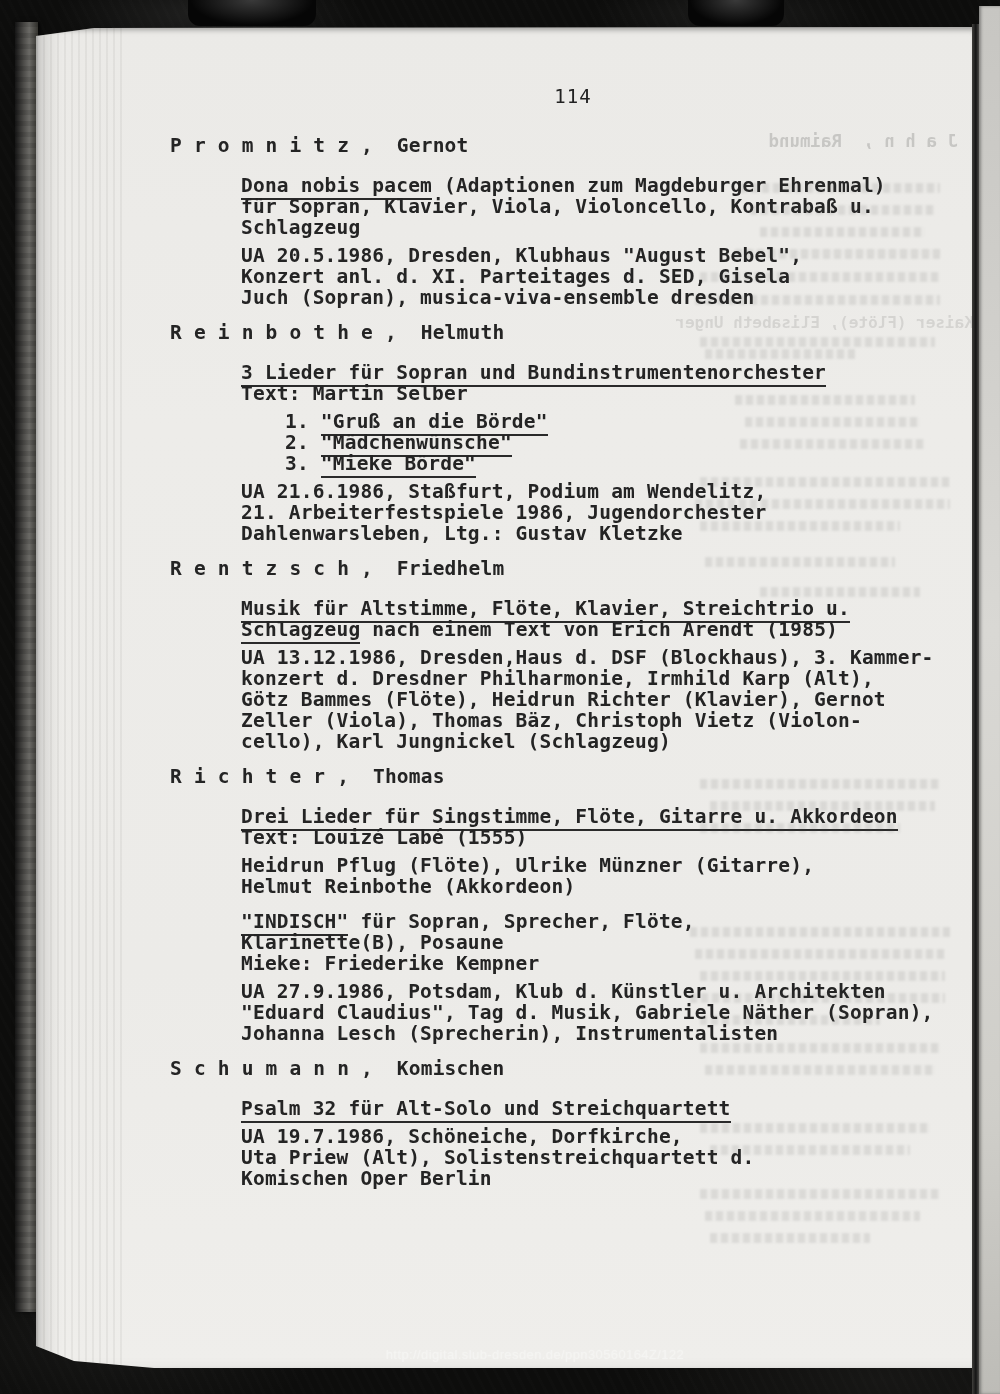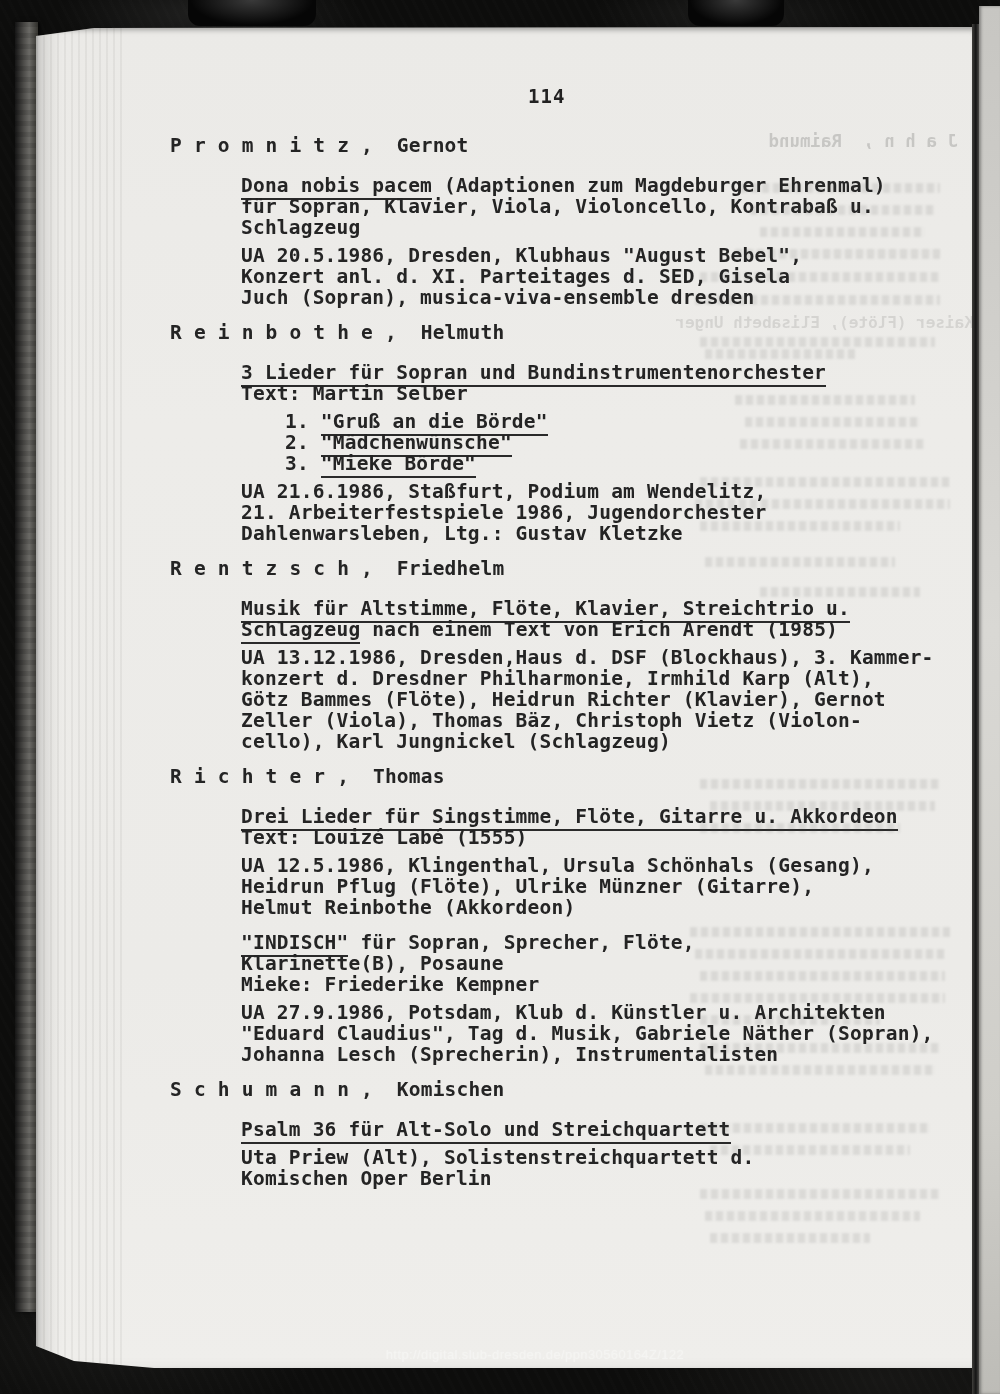--- a/index.html
+++ b/index.html
@@ -26,22 +26,22 @@
       opacity:.45;}
   
   .page{position:absolute;left:36px;top:27px;width:939px;height:1341px;
       background:linear-gradient(180deg,#ebeae7 0%,#edece9 30%,#ecebe8 70%,#efeeeb 100%);
       clip-path:polygon(0 9px, 58px 1px, 100% 0, 100% 100%, 118px 100%, 38px calc(100% - 7px), 0 calc(100% - 22px));
       box-shadow:inset 0 3px 5px rgba(0,0,0,.28), inset 16px 0 22px -12px rgba(0,0,0,.22);}
   .striations{position:absolute;left:0;top:0;width:86px;height:100%;
       background:repeating-linear-gradient(90deg, rgba(60,58,52,.10) 0 2px, transparent 2px 7px);
       opacity:.6;pointer-events:none;}
   
-  .pagenum{position:absolute;left:492px;top:58px;width:90px;text-align:left;
-      font-size:19px;font-weight:bold;color:#222;letter-spacing:1px;}
+  .pagenum{position:absolute;left:492px;top:58px;width:90px;text-align:center;
+      font-size:19px;font-weight:normal;color:#222;letter-spacing:1px;}
   #entries{position:absolute;left:134px;top:108px;width:812px;color:#242424;
       font-size:19.5px;font-weight:bold;line-height:21px;letter-spacing:.2px;}
   .entry{margin-bottom:14px;}
   .composer{margin-bottom:19px;white-space:pre;}
   .block{margin-bottom:7px;}
   .line{margin-left:71px;white-space:pre;}
   .block.list .line{margin-left:115px;}
   .u{border-bottom:2px solid #2a2a2a;padding-bottom:1px;}
   
   .ghost{position:absolute;transform:scaleX(-1);filter:blur(.7px);opacity:.20;
@@ -119,43 +119,43 @@
             <div class="line"><span class="">cello), Karl Jungnickel (Schlagzeug)</span></div>
           </div>
         </div>
         <div class="entry">
           <div class="composer">R i c h t e r ,  Thomas</div>
           <div class="block">
             <div class="line"><span class="u">Drei Lieder für Singstimme, Flöte, Gitarre u. Akkordeon</span></div>
             <div class="line"><span class="">Text: Louizé Labé (1555)</span></div>
           </div>
           <div class="block">
-            <div class="line"><span class="">UA 12.5.1986, Klingenthal, Ursula Schönhals (Gesang),</span></div>
             <div class="line"><span class="">Heidrun Pflug (Flöte), Ulrike Münzner (Gitarre),</span></div>
             <div class="line"><span class="">Helmut Reinbothe (Akkordeon)</span></div>
           </div>
         </div>
         <div class="entry">
           <div class="block">
             <div class="line"><span class="u">"INDISCH"</span><span class=""> für Sopran, Sprecher, Flöte,</span></div>
             <div class="line"><span class="">Klarinette(B), Posaune</span></div>
             <div class="line"><span class="">Mieke: Friederike Kempner</span></div>
           </div>
           <div class="block">
             <div class="line"><span class="">UA 27.9.1986, Potsdam, Klub d. Künstler u. Architekten</span></div>
             <div class="line"><span class="">"Eduard Claudius", Tag d. Musik, Gabriele Näther (Sopran),</span></div>
             <div class="line"><span class="">Johanna Lesch (Sprecherin), Instrumentalisten</span></div>
           </div>
         </div>
         <div class="entry">
           <div class="composer">S c h u m a n n ,  Komischen</div>
           <div class="block">
-            <div class="line"><span class="u">Psalm 36 für Alt-Solo und Streichquartett</span></div>
+            <div class="line"><span class="u">Psalm 32 für Alt-Solo und Streichquartett</span></div>
           </div>
           <div class="block">
+            <div class="line"><span class="">UA 19.7.1986, Schöneiche, Dorfkirche,</span></div>
             <div class="line"><span class="">Uta Priew (Alt), Solistenstreichquartett d.</span></div>
             <div class="line"><span class="">Komischen Oper Berlin</span></div>
           </div>
         </div>
       </div>
     <div class="ghost g1">J a h n ,  Raimund</div>
     <div class="ghost g2">Kaiser (Flöte), Elisabeth Unger</div>
     <div id="smudges">
         <div class="smudge" style="left: 704px; top: 156px; width: 200px;"></div>
         <div class="smudge" style="left: 714px; top: 178px; width: 185px;"></div>

